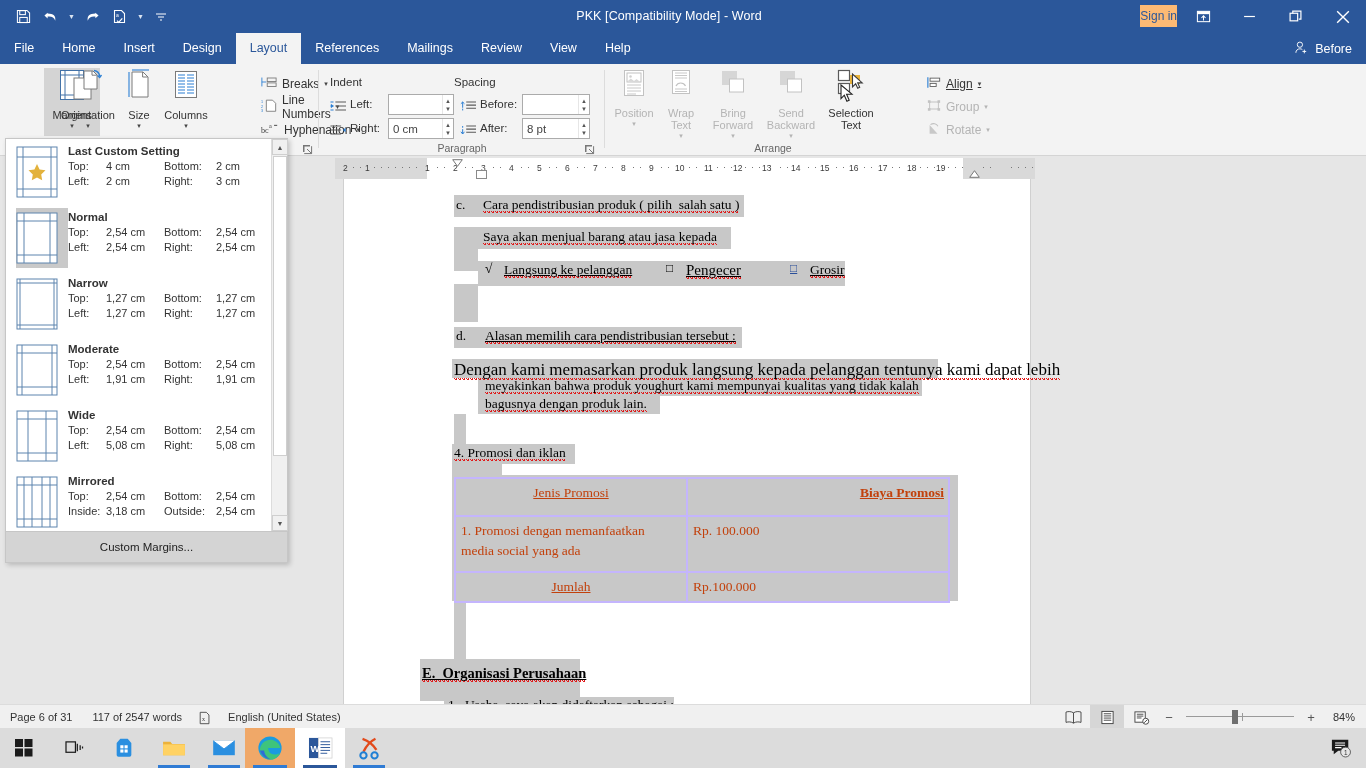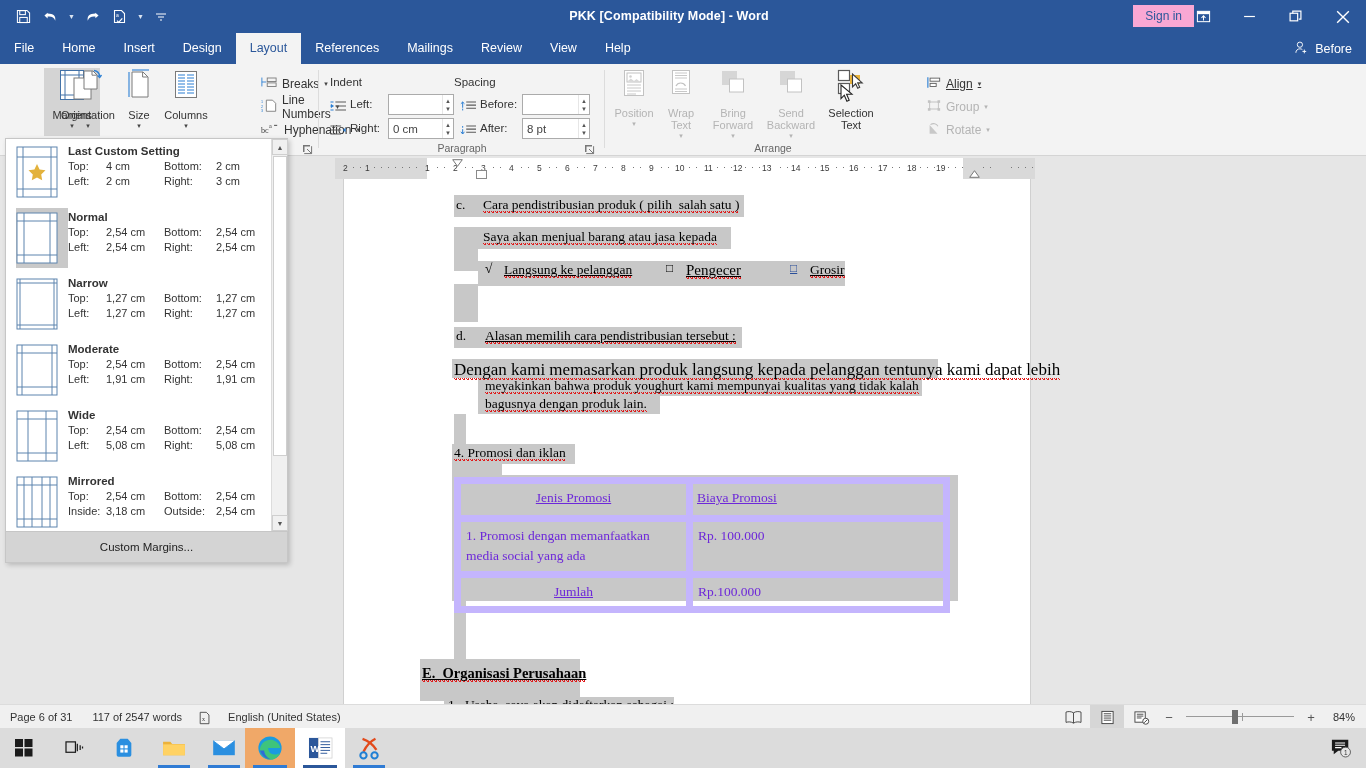--- a/index.html
+++ b/index.html
@@ -15,25 +15,25 @@
     background:#2b579a; color:#fff;
   }
   .qat{ position:absolute; left:10px; top:0; height:33px; display:flex; align-items:center; gap:2px;}
   .qat .qi{ width:26px;height:26px; display:flex;align-items:center;justify-content:center;
             color:#fff; font-size:14px; cursor:pointer; }
   .qat .qcar{ width:11px;height:26px;display:flex;align-items:center;justify-content:center;
               font-size:7px;color:#dbe4f1;cursor:pointer;}
   .title-text{
     position:absolute; left:0; top:0; width:1338px; height:33px;
     line-height:33px; text-align:center; font-size:12.5px; color:#fff;
-    letter-spacing:.1px; pointer-events:none;font-weight:bold;
+    letter-spacing:.1px; pointer-events:none;
   }
   .signin{
-    position:absolute; right:172px; top:5px; height:22px; padding:0 12px;
-    background:#f9a8d4; color:#2b579a; font-size:12px; line-height:22px;
+    position:absolute; right:189px; top:5px; height:22px; padding:0 0;
+    background:#fdba74; color:#2b579a; font-size:12px; line-height:22px;
     cursor:pointer;
   }
   .wbtn{
     position:absolute; top:0; height:33px; width:46px;
     display:flex;align-items:center;justify-content:center;
     color:#fff; cursor:pointer;
   }
   .wbtn.ribbondisp{ right:140px; }
   .wbtn.min{ right:94px; }
   .wbtn.max{ right:48px; }
@@ -164,21 +164,21 @@
   }
   .dtext{
     position:absolute; font-family:"Liberation Serif", serif; color:#000;
     white-space:pre; line-height:1.15;
   }
   .sp-red{
     background-image: repeating-linear-gradient(120deg,#e01b1b 0 1px, transparent 1px 2px);
     background-repeat: repeat-x; background-position: 0 100%; background-size: 4px 2px;
   }
   .dtable{ position:absolute; border-collapse:collapse; font-family:"Liberation Serif",serif; }
-  .dtable td{ border:7px solid #c4b5fd; font-size:13.5px; color:#6d28d9; vertical-align:top; }
+  .dtable td{ border:2px solid #c4b5fd; font-size:13.5px; color:#c2410c; vertical-align:top; }
   .selshade{ position:absolute; background:#c8c8c8; }
   
   .statusbar{
     position:absolute; left:0; top:704px; width:1366px; height:24px;
     background:#f0f0f0; border-top:1px solid #dcdcdc;
     display:flex; align-items:center; font-size:11px; color:#333;
   }
   .sbitem{ padding:0 10px; height:24px; line-height:24px; cursor:pointer; white-space:nowrap; }
   .sbright{ position:absolute; right:0; top:0; height:24px; display:flex; align-items:center; }
   .viewbtn{ width:34px;height:24px; display:flex;align-items:center;justify-content:center; cursor:pointer;}
@@ -876,21 +876,21 @@
     <div class="dtext sp-red" style="left:141px;top:199px;font-size:13.5px;">meyakinkan bahwa produk youghurt kami mempunyai kualitas yang tidak kalah</div>
     <div class="dtext sp-red" style="left:141px;top:217px;font-size:13.5px;">bagusnya dengan produk lain.</div>
 
     <div class="dtext sp-red" style="left:110px;top:266px;font-size:13.5px;">4. Promosi dan iklan</div>
 
     <div class="selshade" style="left:108px;top:296px;width:506px;height:126px;"></div>
     <table class="dtable" style="left:110px;top:298px;width:496px;">
       <tbody id="table-body">
           <tr>
             <td style="text-align: center; padding: 6px 4px; height: 38px; text-decoration: underline; width: 232px;">Jenis Promosi</td>
-            <td style="text-align: left; padding: 6px 4px; height: 38px; text-decoration: underline;">Biaya Promosi</td>
+            <td style="text-align: right; padding: 6px 4px; height: 38px; text-decoration: underline; font-weight: bold;">Biaya Promosi</td>
           </tr>
           <tr>
             <td style="padding: 4px 5px; white-space: pre-line; line-height: 1.5; height: 56px;">1.  Promosi dengan memanfaatkan
      media social yang ada</td>
             <td style="padding: 4px 5px; white-space: pre-line; line-height: 1.5; height: 56px;">Rp. 100.000</td>
           </tr>
           <tr>
             <td style="padding: 4px 5px; white-space: pre-line; line-height: 1.5; height: 28px; text-align: center; text-decoration: underline;">Jumlah</td>
             <td style="padding: 4px 5px; white-space: pre-line; line-height: 1.5; height: 28px;">Rp.100.000</td>
           </tr>

